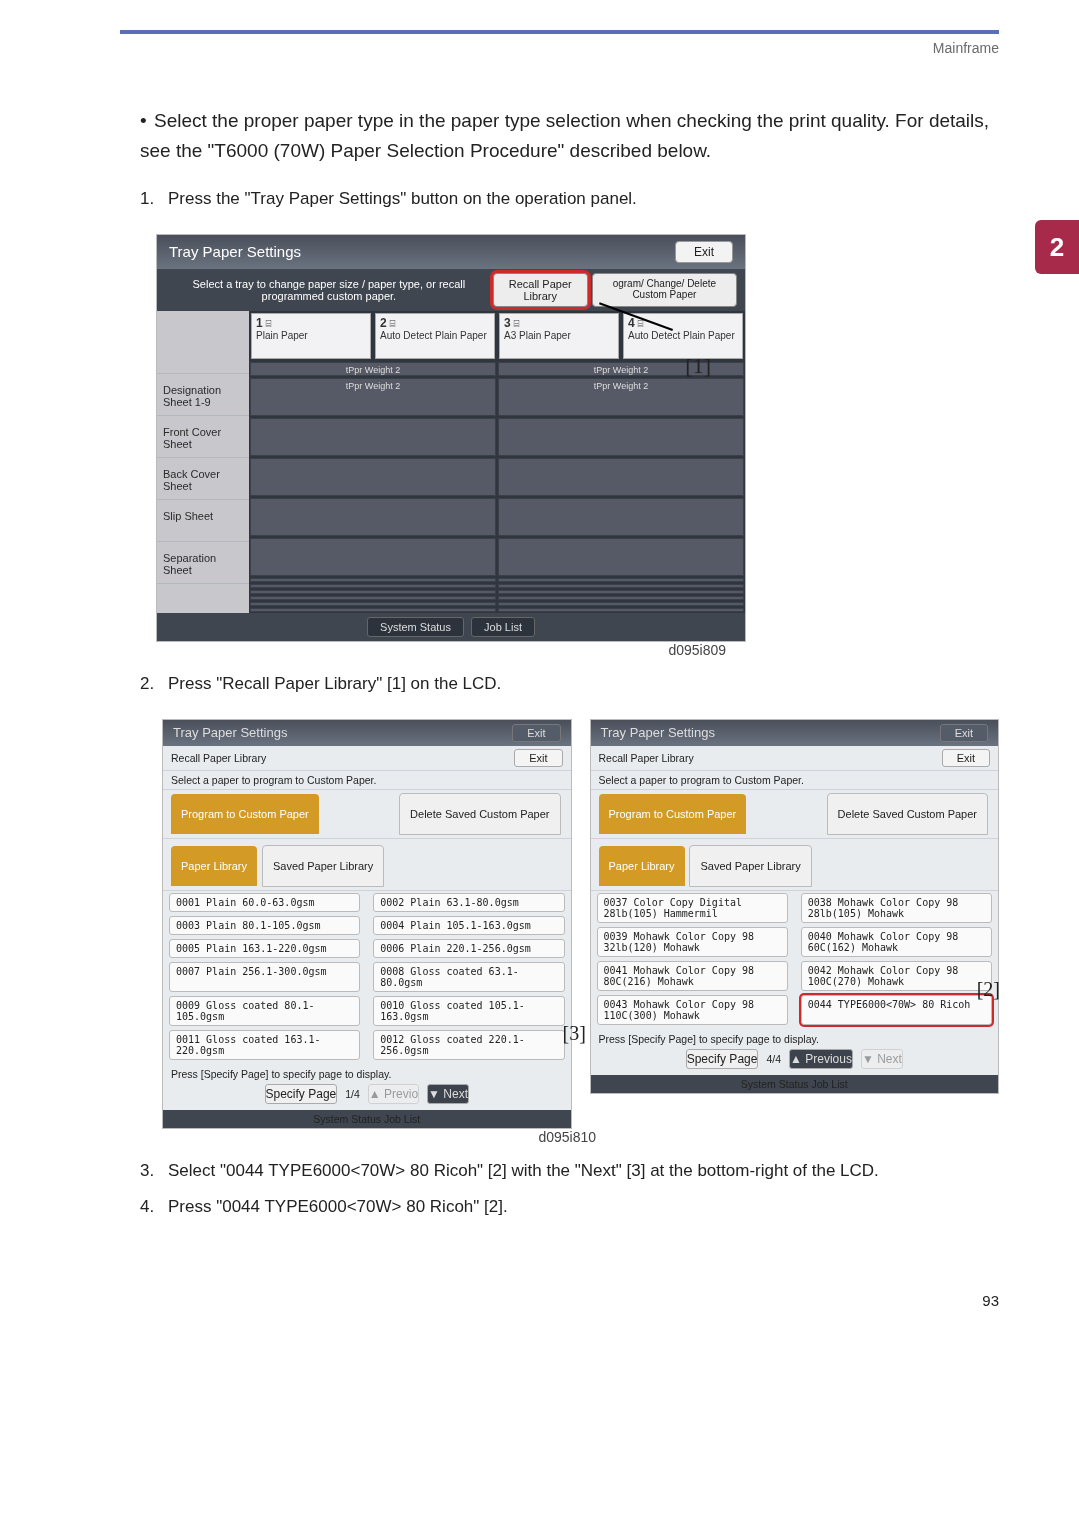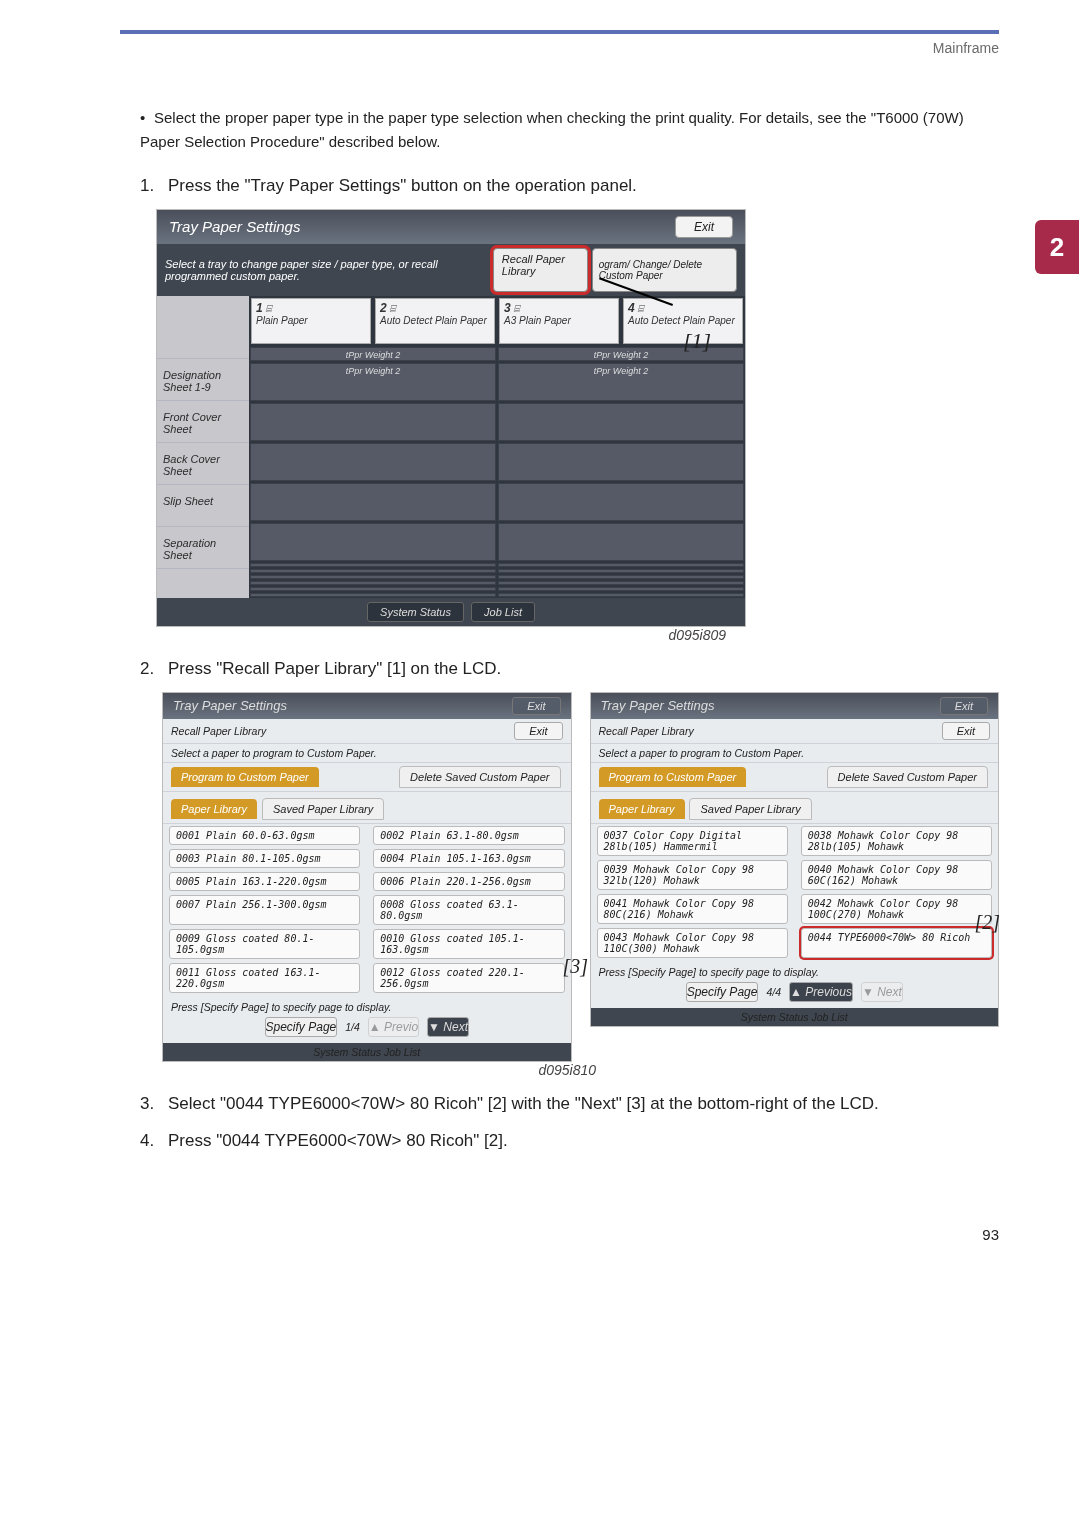--- a/index.html
+++ b/index.html
@@ -1,58 +1,58 @@
 <!DOCTYPE html>
 <html><head>
 <meta charset="utf-8">
 <style>
   * { margin: 0; padding: 0; box-sizing: border-box; }
   body { font-family: Arial, Helvetica, sans-serif; background: #fff; color: #222; width: 1079px; }
   .page { padding: 30px 80px 30px 120px; position: relative; }
   .hairline { height: 4px; background: #5a6fb5; margin-bottom: 6px; }
   .breadcrumb { text-align: right; color: #6a6a6a; font-size: 14px; margin-bottom: 50px; }
-  .bullet-block { margin-left: 20px; font-size: 15px; line-height: 1.6; margin-bottom: 18px; margin-top: 48px; }
+  .bullet-block { margin-left: 20px; font-size: 19px; line-height: 1.6; margin-bottom: 18px; margin-top: 48px; }
   .bullet-block .dot { display: inline-block; width: 14px; }
   .h3 { font-weight: bold; font-size: 18px; margin-bottom: 10px; }
   .numlist { margin-left: 20px; font-size: 17px; line-height: 1.7; }
   .numlist li { margin-bottom: 8px; list-style: none; }
   .numlist .n { display: inline-block; width: 28px; }
-  .figwrap { margin: 8px 0 12px 36px; font-style: italic; }
+  .figwrap { margin: 20px 0 12px 36px; }
   .caption { font-size: 14px; color: #444; text-align: center; }
   .sidetab { position: absolute; right: 0; top: 220px; width: 44px; height: 54px; background: #a82a4a; border-radius: 6px 0 0 6px; color: #fff; display: flex; align-items: center; justify-content: center; font-size: 26px; font-weight: bold; }
   .pgno { text-align: right; font-size: 15px; margin-top: 70px; }
 
   
   .fig1 { width: 590px; border: 1px solid #bbb; background: #e9ecef; font-size: 11px; position: relative; }
   .fig1 .titlebar { background: linear-gradient(#4a4f5a,#6a7380); color: #fff; padding: 6px 12px; display: flex; justify-content: space-between; align-items: center; font-size: 15px; }
   .fig1 .titlebar .exitbtn { background: #f3f3f3; color: #222; border: 1px solid #999; padding: 3px 18px; border-radius: 4px; font-size: 12px; }
-  .fig1 .subbar { background: #3f4650; color: #fff; padding: 4px 8px; display: flex; justify-content: space-between; align-items: center; }
+  .fig1 .subbar { background: #3f4650; color: #fff; padding: 4px 8px; display: flex; justify-content: space-between; align-items: center; text-align: center; }
   .fig1 .recallbtn { background: #ededed; color: #222; border: 1px solid #888; border-radius: 4px; padding: 4px 8px; box-shadow: 0 0 0 3px #cc2b2b; }
-  .fig1 .pgmbtn { background: #ededed; color: #222; border: 1px solid #888; border-radius: 4px; padding: 10px 6px; font-size: 10px; }
+  .fig1 .pgmbtn { background: #ededed; color: #222; border: 1px solid #888; border-radius: 4px; padding: 4px 6px; font-size: 10px; }
   .fig1 .traygrid { display: flex; }
   .fig1 .rowlabels { width: 92px; background: #c7c7cc; display: flex; flex-direction: column; }
   .fig1 .rowlabels div { padding: 10px 6px; font-size: 11px; color: #2b2b2b; border-bottom: 1px solid #b4b7c2; height: 42px; }
   .fig1 .traycols { flex: 1; background: #2f3640; display: grid; grid-template-columns: repeat(4, 1fr); }
   .fig1 .trayhead { background: #f2f2f4; border: 1px solid #aaa; margin: 2px; padding: 2px 4px; font-size: 10px; color: #333; height: 46px; }
   .fig1 .trayhead b { font-size: 12px; }
   .fig1 .wcell { background: #555a66; border: 1px solid #3b3f48; margin: 1px; font-size: 9px; color: #ddd; text-align: center; padding-top: 2px; }
   .fig1 .gridbody { grid-column: 1 / -1; display: grid; grid-template-columns: repeat(2, 1fr); grid-template-rows: 16px repeat(5, 40px); }
   .fig1 .footerbar { background: #3f464f; padding: 4px; text-align: center; }
   .fig1 .footerbtn { display: inline-block; background: #2d333c; color: #ddd; border: 1px solid #666; padding: 3px 12px; font-size: 11px; margin: 0 2px; border-radius: 3px; }
   .fig1 .callout { position: absolute; right: 34px; top: 118px; font-size: 22px; font-family: "Times New Roman", serif; }
   .fig1 .calloutline { position: absolute; right: 72px; top: 94px; width: 78px; height: 40px; border-top: 2px solid #000; transform: rotate(20deg); transform-origin: right top; }
 
   
   .fig2 { display: flex; gap: 18px; align-items: flex-start; margin-left: 6px; }
   .panel { width: 420px; border: 1px solid #bbb; background: #e9ecef; font-size: 10.5px; position: relative; }
   .panel .titlebar { background: linear-gradient(#4a4f5a,#6a7380); color: #ddd; padding: 4px 10px; display: flex; justify-content: space-between; align-items: center; font-size: 13px; }
   .panel .titlebar .exitbtn { background: #555c69; color: #ddd; border: 1px solid #777; padding: 2px 14px; border-radius: 3px; font-size: 11px; }
   .panel .row { padding: 3px 8px; border-bottom: 1px solid #cfd3d9; display: flex; justify-content: space-between; align-items: center; }
   .panel .exitw { background: #f4f4f4; border: 1px solid #aaa; border-radius: 3px; padding: 2px 14px; font-size: 11px; }
-  .panel .tabbtn { display: inline-block; padding: 4px 10px; border-radius: 4px 4px 0 0; font-size: 11px; margin-right: 2px; }
+  .panel .tabbtn { display: inline-block; padding: 14px 10px; border-radius: 4px 4px 0 0; font-size: 11px; margin-right: 2px; }
   .panel .tabbtn.sel { background: #d39a26; color: #fff; }
   .panel .tabbtn.unsel { background: #f0f0f0; border: 1px solid #bbb; }
   .panel .listrow { display: flex; padding: 2px 6px; gap: 13px; }
   .panel .cell { flex: 1; background: #fafafa; border: 1px solid #bbb; border-radius: 3px; padding: 3px 6px; font-family: monospace; font-size: 10px; }
   .panel .cell.hilite { box-shadow: 0 0 0 2px #cc2b2b; }
   .panel .bottom { padding: 6px 8px; font-size: 10.5px; }
   .panel .navbtn { display: inline-block; background: #f0f0f0; border: 1px solid #aaa; padding: 2px 0; border-radius: 3px; font-size: 12px; }
   .panel .navbtn.dark { background: #3d434c; color: #ddd; }
   .panel .footerbar { background: #3f464f; padding: 3px; text-align: center; }
   .fig2 .callout2 { position: absolute; font-family: "Times New Roman", serif; font-size: 20px; }

